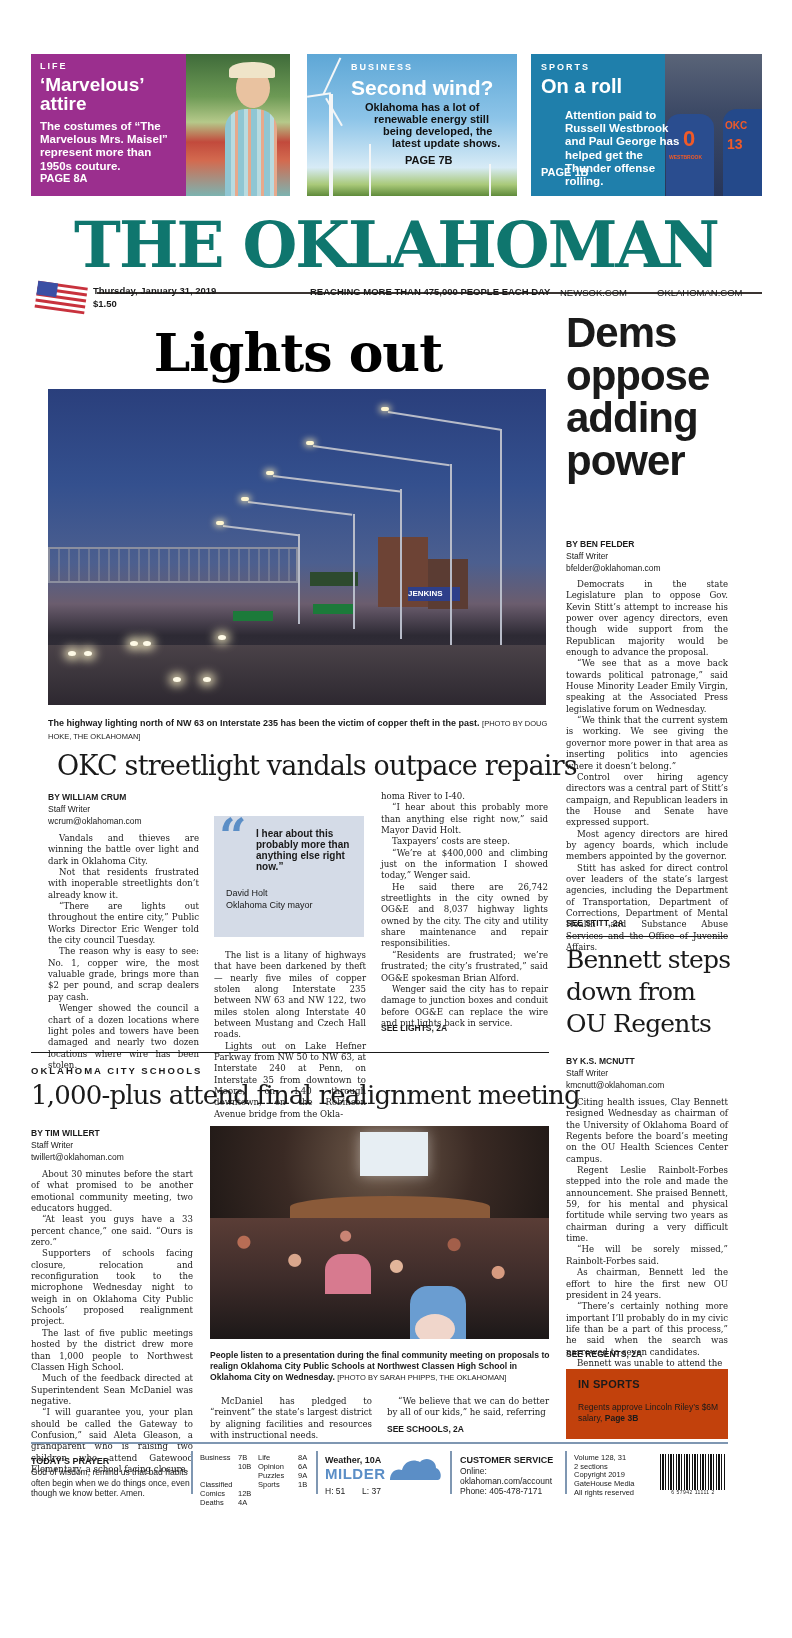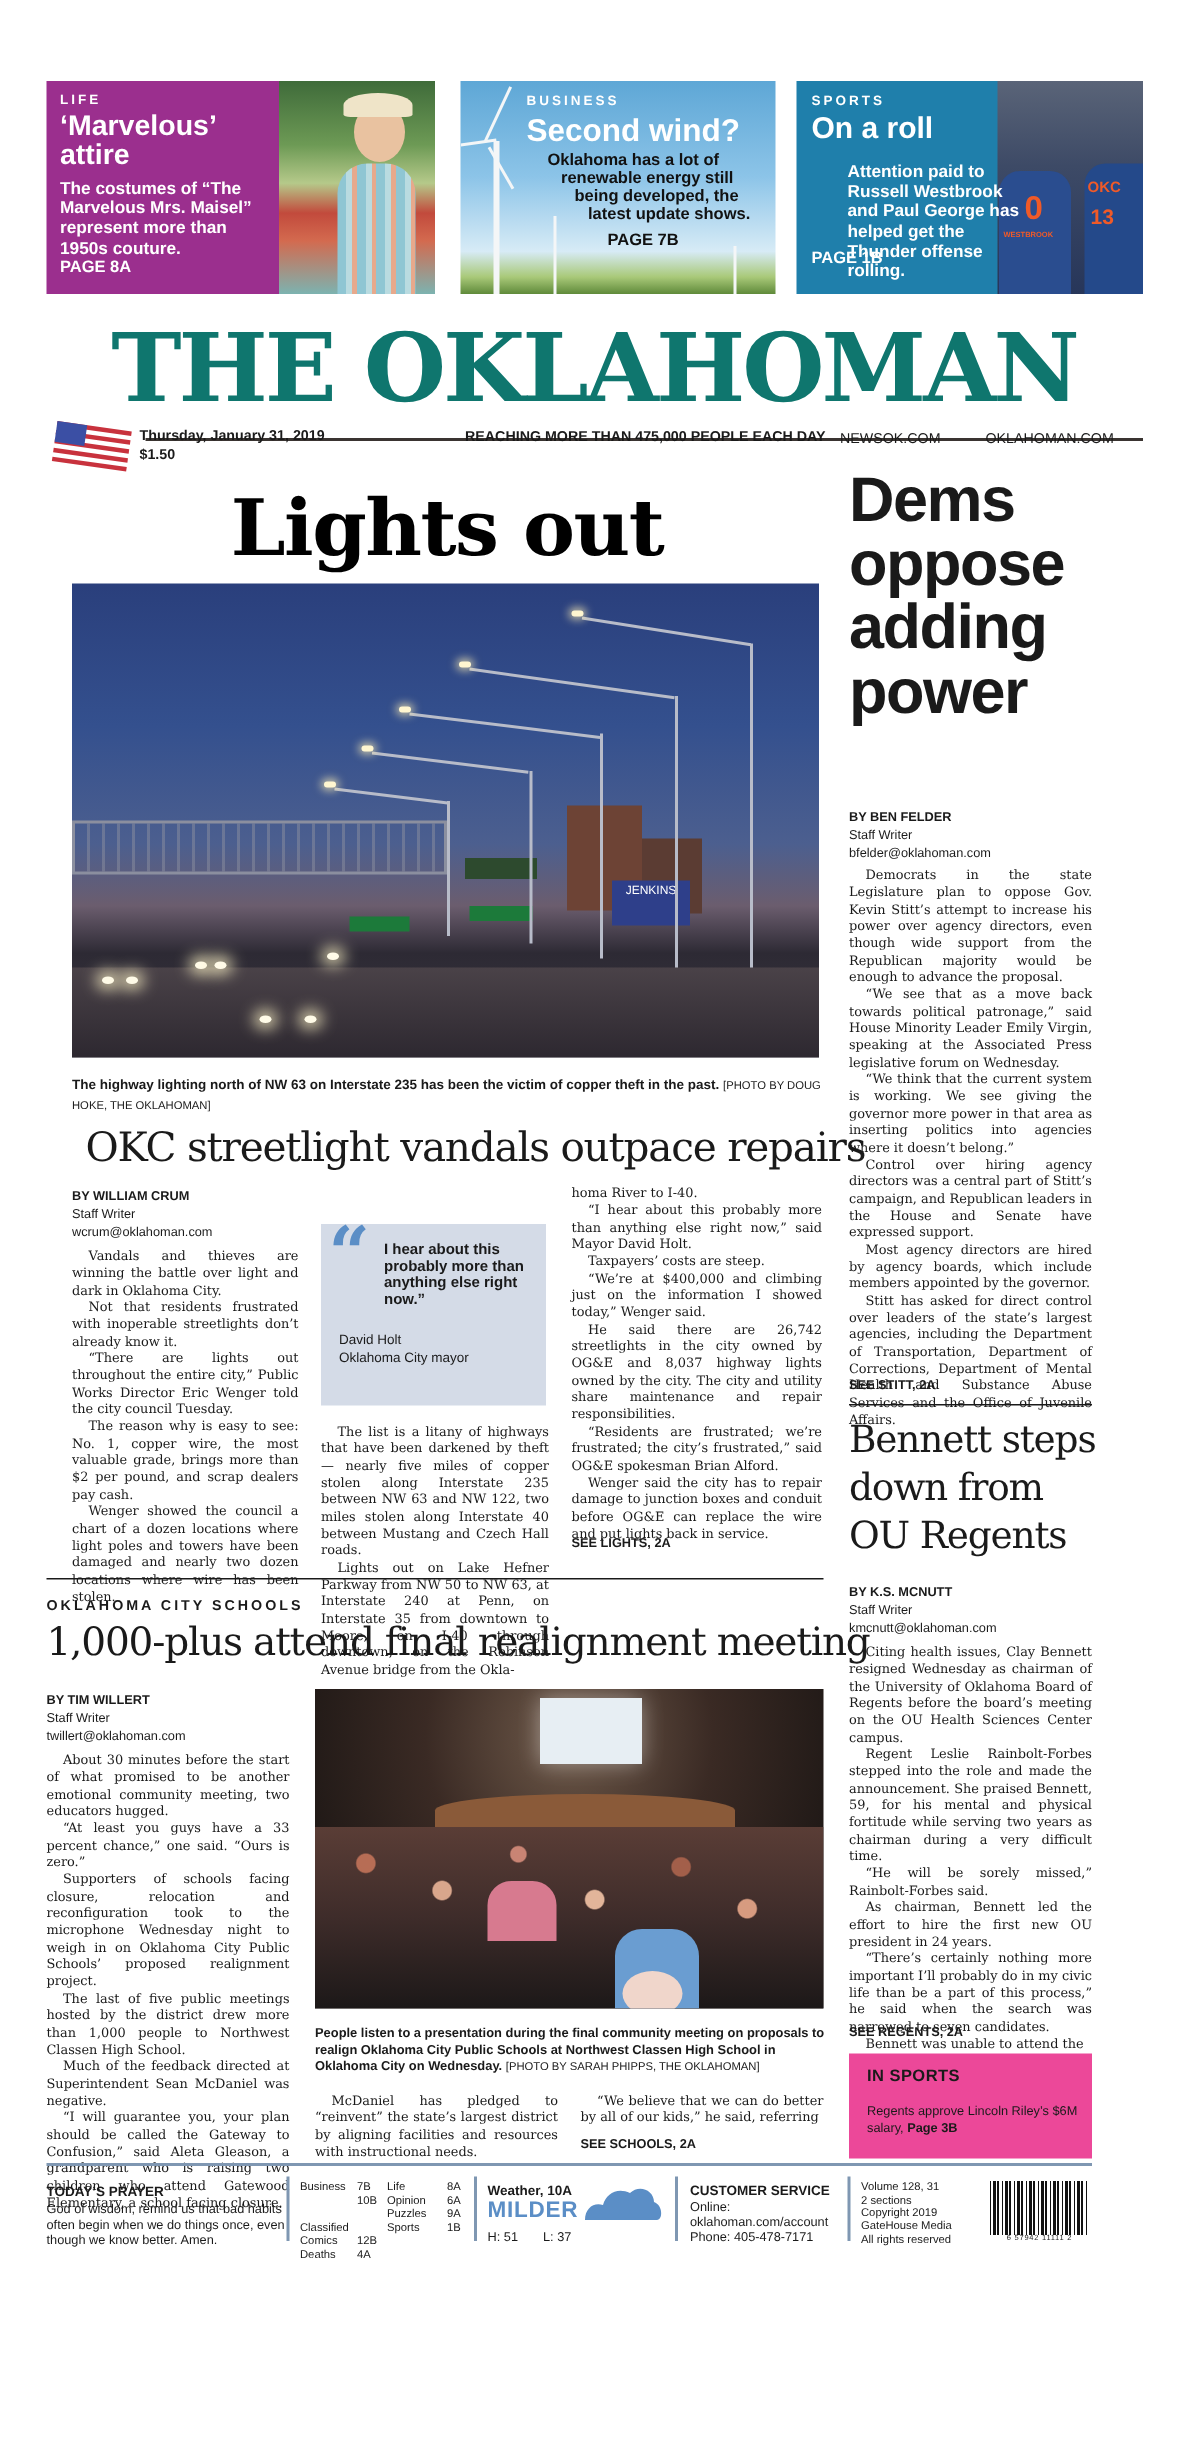--- a/index.html
+++ b/index.html
@@ -87,21 +87,21 @@
       radial-gradient(circle at 25% 35%, #d9a68c 0 6px, transparent 7px),
       radial-gradient(circle at 40% 15%, #c98474 0 5px, transparent 6px),
       radial-gradient(circle at 55% 40%, #e2b59a 0 6px, transparent 7px),
       radial-gradient(circle at 72% 22%, #a35f4a 0 6px, transparent 7px),
       radial-gradient(circle at 85% 45%, #d79b80 0 6px, transparent 7px),
       linear-gradient(180deg, #5a3d36 0%, #3e2c2a 50%, #1c1818 100%); }
   .bluebody { position: absolute; left: 200px; top: 160px; width: 56px; height: 53px; border-radius: 18px 18px 0 0; background: #6a9dd1; }
   .pinkbody { position: absolute; left: 115px; top: 128px; width: 46px; height: 40px; border-radius: 16px 16px 0 0; background: #d77a8f; }
   .baldhead { position: absolute; left: 205px; top: 188px; width: 40px; height: 30px; border-radius: 50%; background: #f0d6cb; }
 
-  #sports-box { position: absolute; left: 566px; top: 1369px; width: 162px; height: 70px; background: #ec4899; }
+  #sports-box { position: absolute; left: 566px; top: 1369px; width: 162px; height: 70px; background: #c2410c; }
   #sports-box .t { position: absolute; left: 12px; top: 9px; font-family: "Liberation Sans", sans-serif; font-size: 11px; font-weight: bold; letter-spacing: 0.3px; }
   #sports-box .d { position: absolute; left: 12px; top: 33px; width: 150px; font-family: "Liberation Sans", sans-serif; font-size: 8.5px; line-height: 11px; }
 
   
   #footer-rule { position: absolute; left: 31px; top: 1442px; width: 697px; height: 2px; background: #7f97b2; }
   .vsep { position: absolute; top: 1451px; width: 2px; height: 43px; background: #7f97b2; }
   .f-title { position: absolute; font-family: "Liberation Sans", sans-serif; font-weight: bold; font-size: 9px; }
   .f-text { position: absolute; font-family: "Liberation Sans", sans-serif; font-size: 8.5px; line-height: 10.5px; }
   .index-row { display: flex; font-family: "Liberation Sans", sans-serif; font-size: 7.5px; line-height: 9px; }
   .index-row span { display: inline-block; }
@@ -168,21 +168,21 @@
 <div class="meta" style="left:93px;top:285px;">Thursday, January 31, 2019</div>
 <div class="meta" style="left:93px;top:298px;">$1.50</div>
 <div class="meta" style="left:310px;top:286px;">REACHING MORE THAN 475,000 PEOPLE EACH DAY</div>
 <div class="meta-light" style="left:560px;top:287px;">NEWSOK.COM</div>
 <div class="meta-light" style="left:657px;top:287px;">OKLAHOMAN.COM</div>
 
 <div id="lights-hl">Lights out</div>
 <div id="lights-photo">
   <div class="building" style="left:330px;top:148px;width:50px;height:70px;"></div>
   <div class="building" style="left:380px;top:170px;width:40px;height:50px;background:#5b3c33;"></div>
-  <div class="sign" style="left:360px;top:198px;width:52px;height:30px;background:#2e3f8a;color:#fff;font-family:'Liberation Sans',sans-serif;font-weight:normal;font-size:8px;text-align:center;line-height:14px;">JENKINS</div>
+  <div class="sign" style="left:360px;top:198px;width:52px;height:14px;background:#2e3f8a;color:#fff;font-family:'Liberation Sans',sans-serif;font-weight:bold;font-size:8px;text-align:left;line-height:14px;">JENKINS</div>
   <div class="gantry"></div>
   <div class="sign" style="left:185px;top:222px;width:40px;"></div>
   <div class="sign" style="left:265px;top:215px;width:42px;"></div>
   <div class="sign" style="left:262px;top:183px;width:48px;height:14px;background:#2d4a2e;"></div>
   <div class="pole" style="left:452px;top:40px;height:270px;"></div>
   <div class="arm" style="left:340px;top:22px;width:114px;transform:rotate(9deg);"></div>
   <div class="lamp" style="left:333px;top:18px;"></div>
   <div class="pole" style="left:402px;top:75px;height:200px;"></div>
   <div class="arm" style="left:265px;top:56px;width:138px;transform:rotate(8deg);"></div>
   <div class="lamp" style="left:258px;top:52px;"></div>

